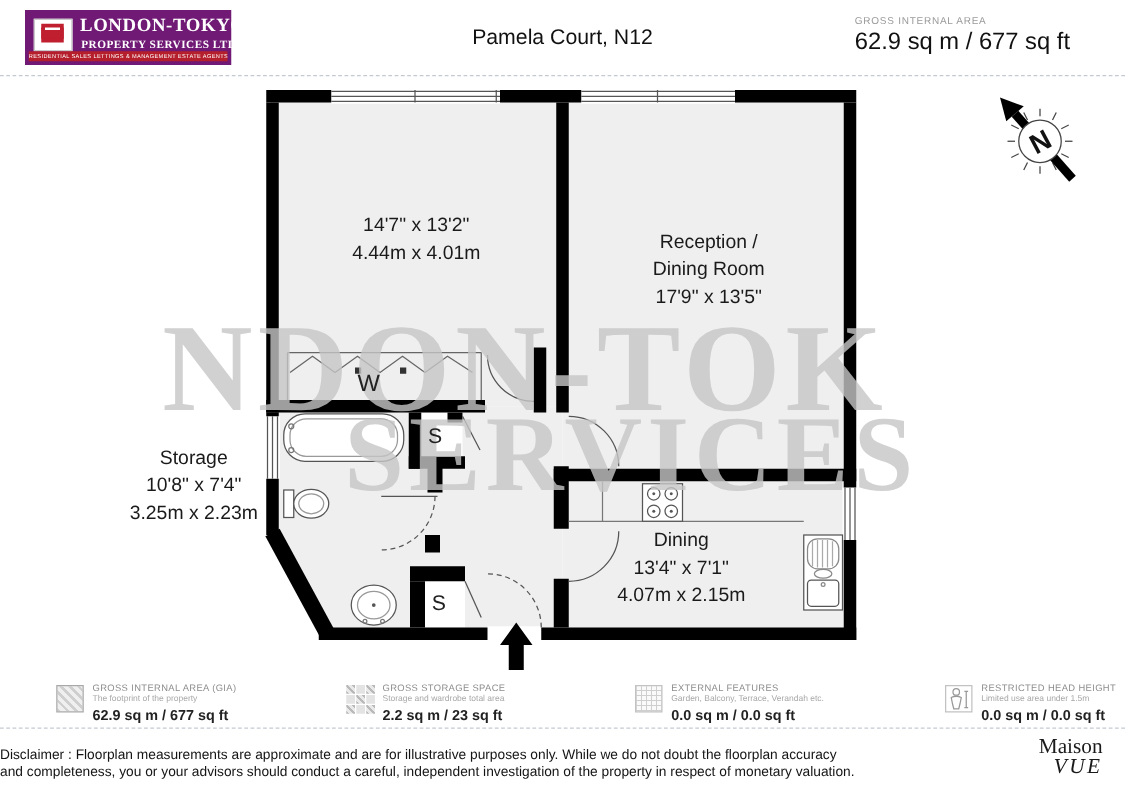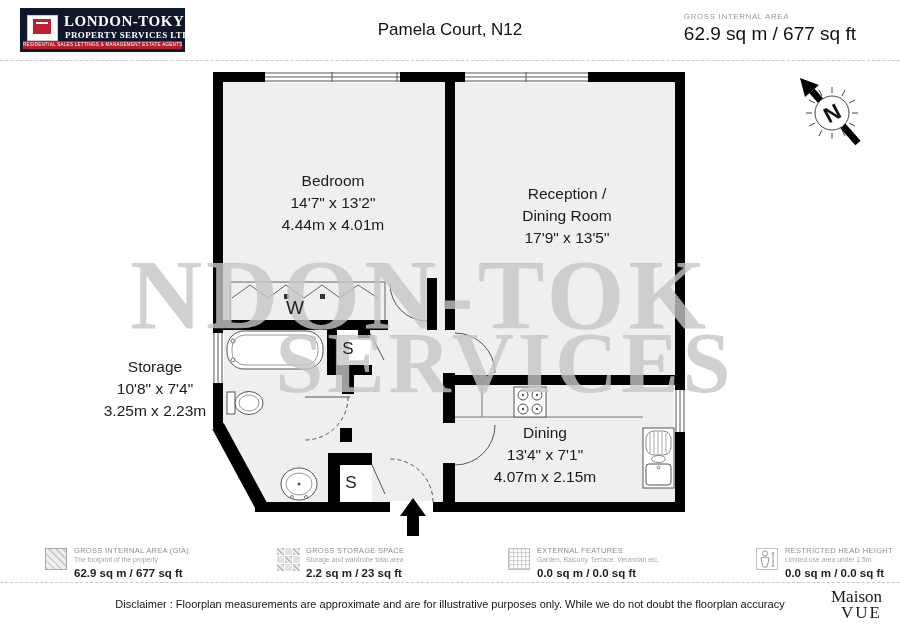--- a/index.html
+++ b/index.html
@@ -1,21 +1,21 @@
 <!DOCTYPE html>
 <html><head>
 <meta charset="utf-8">
 <style>
   html,body{margin:0;padding:0;background:#fff;}
   #page{position:relative;width:900px;height:636px;background:#fff;overflow:hidden;
         font-family:"Liberation Sans",sans-serif;color:#1a1a1a;}
   .abs{position:absolute;}
 
   
-  #logo{left:20px;top:8px;width:165px;height:44px;background:#0f172a;}
+  #logo{left:20px;top:8px;width:165px;height:44px;background:#701a75;}
   #logo .crest{position:absolute;left:7px;top:7px;width:29px;height:24px;background:#fff;border:1px solid #c9c9c9;}
   #logo .crest .house{position:absolute;left:5px;top:3px;width:18px;height:12px;background:#c01f2f;
         box-shadow:0 3px 0 0 #c01f2f;}
   #logo .crest .house:after{content:"";position:absolute;left:3px;top:3px;width:12px;height:2px;background:#fff;}
   #logo .name1{position:absolute;left:44px;top:5px;font-family:"Liberation Serif",serif;font-weight:bold;
         color:#fff;font-size:15px;letter-spacing:.5px;white-space:nowrap;}
   #logo .name2{position:absolute;left:45px;top:22px;font-family:"Liberation Serif",serif;font-weight:bold;
         color:#fff;font-size:9px;letter-spacing:.4px;white-space:nowrap;}
   #logo .band{position:absolute;left:3px;right:3px;bottom:3px;height:8px;background:#b51f2b;
         color:#fff;font-size:4.5px;text-align:center;line-height:8px;letter-spacing:.3px;white-space:nowrap;overflow:hidden;}
@@ -41,24 +41,24 @@
   .ic-store i{display:block;}
   .ic-store i.d{background:repeating-linear-gradient(45deg,#b9b9b9 0 1.5px,#e9e9e9 1.5px 4px);}
   .ic-store i.l{background:#e3e3e3;}
   .ic-person{border-color:#c2c2c2 !important;background:#fff;}
   .leg .txt{position:absolute;left:29px;top:0;white-space:nowrap;}
   .leg .t1{font-size:7.5px;color:#8d8d8d;letter-spacing:.3px;}
   .leg .t2{font-size:6.8px;color:#a8a8a8;margin-top:1px;}
   .leg .t3{font-size:11.5px;color:#222;font-weight:bold;margin-top:4px;}
 
   
-  #disclaimer{left:0;right:0;top:597px;text-align:center;font-size:11px;line-height:14px;color:#141414;}
+  #disclaimer{left:0;right:0;top:597px;font-size:11px;line-height:14px;color:#141414;}
   #brand{right:18px;top:589px;text-align:right;font-family:"Liberation Serif",serif;color:#1a1a1a;margin-left:40px;}
   #brand .b1{font-size:17px;line-height:16px;}
-  #brand .b2{font-size:17px;line-height:16px;letter-spacing:2px;}
+  #brand .b2{font-size:17px;line-height:16px;letter-spacing:2px;font-style:italic;}
 </style>
 </head>
 <body>
 
 <div id="page">
 
   <div class="abs" id="logo">
     <div class="crest">
         <div class="house"></div>
       </div>
@@ -225,21 +225,20 @@
       <text x="832" y="121" text-anchor="middle" font-family="Liberation Sans,sans-serif" font-size="22" font-weight="bold" fill="#111" transform="rotate(-28 832 113)">N</text>
     </g>
 
     <g font-family="Liberation Serif,serif" font-weight="bold" fill="#c6c6c6" opacity="0.8">
       <text x="420" y="328" text-anchor="middle" font-size="100" letter-spacing="4">NDON-TOK</text>
       <text x="505" y="392" text-anchor="middle" font-size="86" letter-spacing="4">SERVICES</text>
     </g>
   </svg>
 
   <div class="abs room-label" style="left:243px;top:170px;width:180px">
-    <div>Bedroom</div>
     <div>14'7" x 13'2"</div>
     <div>4.44m x 4.01m</div>
   </div>
 
   <div class="abs room-label" style="left:477px;top:183px;width:180px">
     <div class="nm-wrap">Reception / Dining Room</div>
     <div>17'9" x 13'5"</div>
   </div>
 
   <div class="abs room-label" style="left:65px;top:356px;width:180px">
@@ -309,20 +308,21 @@
       <div class="t1">RESTRICTED HEAD HEIGHT</div>
       <div class="t2">Limited use area under 1.5m</div>
       <div class="t3">0.0 sq m / 0.0 sq ft</div>
     </div>
   </div>
 
   <div class="abs dashline" style="top:582px"></div>
 
   <div class="abs" id="disclaimer">
     <div>Disclaimer : Floorplan measurements are approximate and are for illustrative purposes only. While we do not doubt the floorplan accuracy</div>
+    <div>and completeness, you or your advisors should conduct a careful, independent investigation of the property in respect of monetary valuation.</div>
   </div>
 
   <div class="abs" id="brand">
     <div class="b1">Maison</div>
     <div class="b2">VUE</div>
   </div>
 
 </div>
 
 </body></html>

